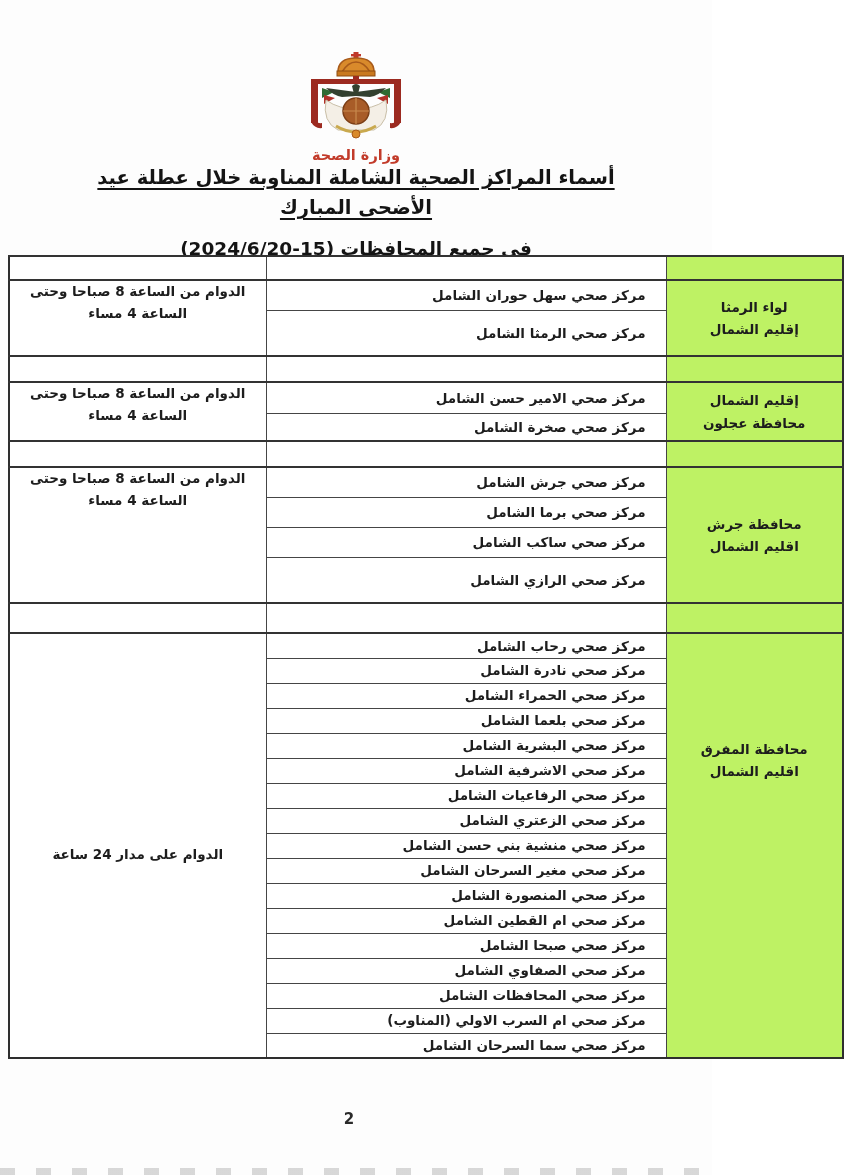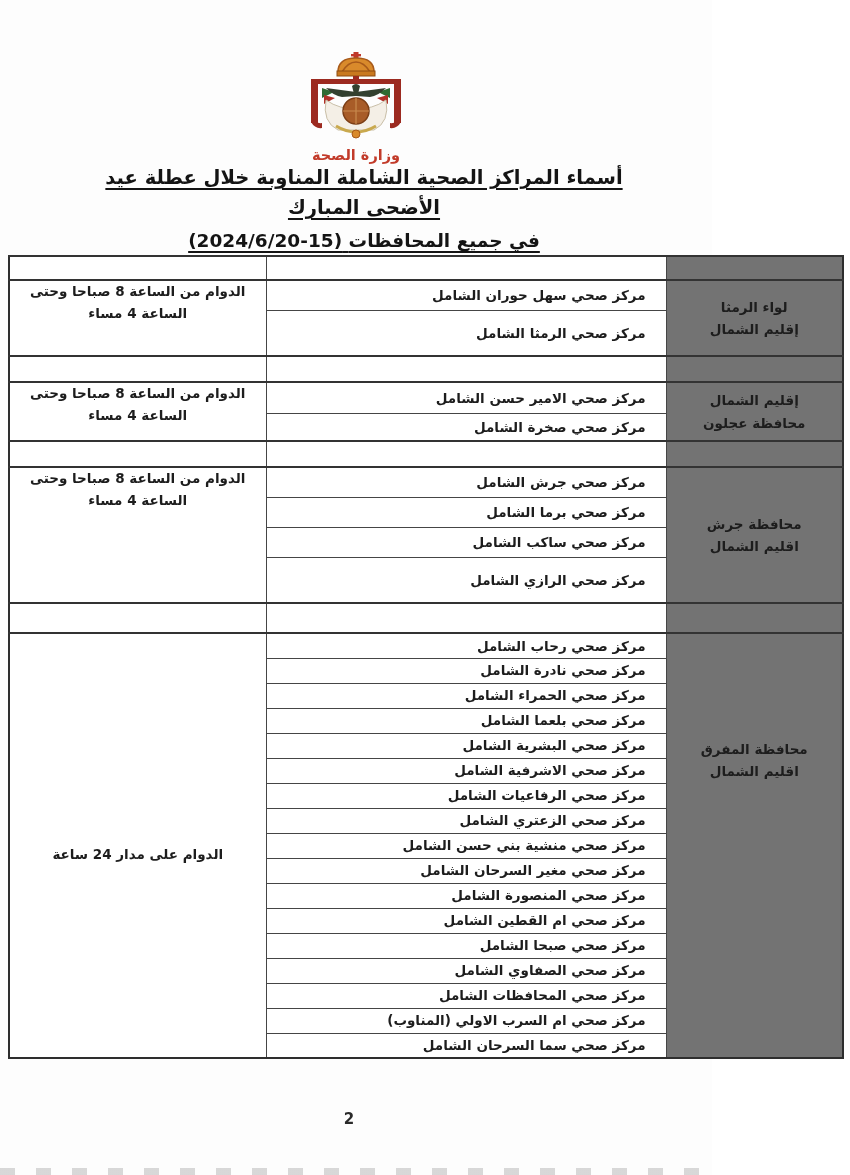--- a/index.html
+++ b/index.html
@@ -14,28 +14,28 @@
 
   
   .logo-wrap{position:absolute;top:50px;left:0;width:100%;text-align:center;}
   .logo-wrap svg{display:inline-block;}
   .ministry-name{
     margin-top:1px;text-align:center;
     font-size:14.5px;font-weight:bold;color:#c23b2a;
   }
 
   
-  .title-block{position:absolute;top:163px;left:8px;width:100%;text-align:center;direction:rtl;}
+  .title-block{position:absolute;top:163px;left:0;width:100%;text-align:center;direction:rtl;}
   .title-l1{
     font-size:19.5px;font-weight:bold;color:#141414;
     text-decoration:underline;text-decoration-thickness:2px;text-underline-offset:4px;
     padding:0 70px;line-height:1.55;
   }
   .title-l2{
-    margin-top:4px;font-size:18.5px;font-weight:bold;color:#141414;
+    margin-top:12px;font-size:18.5px;font-weight:bold;color:#141414;
     text-decoration:underline;text-decoration-thickness:2px;text-underline-offset:4px;
     line-height:1.5;
   }
   .title-l2 .date-ltr{direction:ltr;unicode-bidi:isolate;}
 
   
   table.sched{
     position:absolute;top:255px;left:8px;
     width:834px;table-layout:fixed;
     border-collapse:collapse;direction:rtl;
@@ -53,21 +53,21 @@
   tr.rh{height:24px;}
   tr.r25{height:25px;}
   tr.r28{height:28px;}
   tr.r30{height:30px;}
   tr.r31{height:31px;}
   tr.r46{height:46px;}
   tr.sep{height:26px;}
   tr.sep3{height:30px;}
   tr.sep td, tr.sep3 td, tr.rh td{border-top:2px solid #333;border-bottom:2px solid #333;}
 
-  td.rg{background:#737373;}
+  td.rg{background:#bef264;}
   td.rc{vertical-align:middle;text-align:center;line-height:1.65;}
   td.rc.top{vertical-align:top;padding-top:104px;}
   td.rc .rl{display:block;}
 
   td.cc{vertical-align:middle;text-align:right;padding-right:20px;line-height:1.2;}
 
   td.hc{vertical-align:top;text-align:center;line-height:1.6;}
   td.hc.mid{vertical-align:middle;padding-top:18px;}
   td.hc .hl{display:block;}
 

